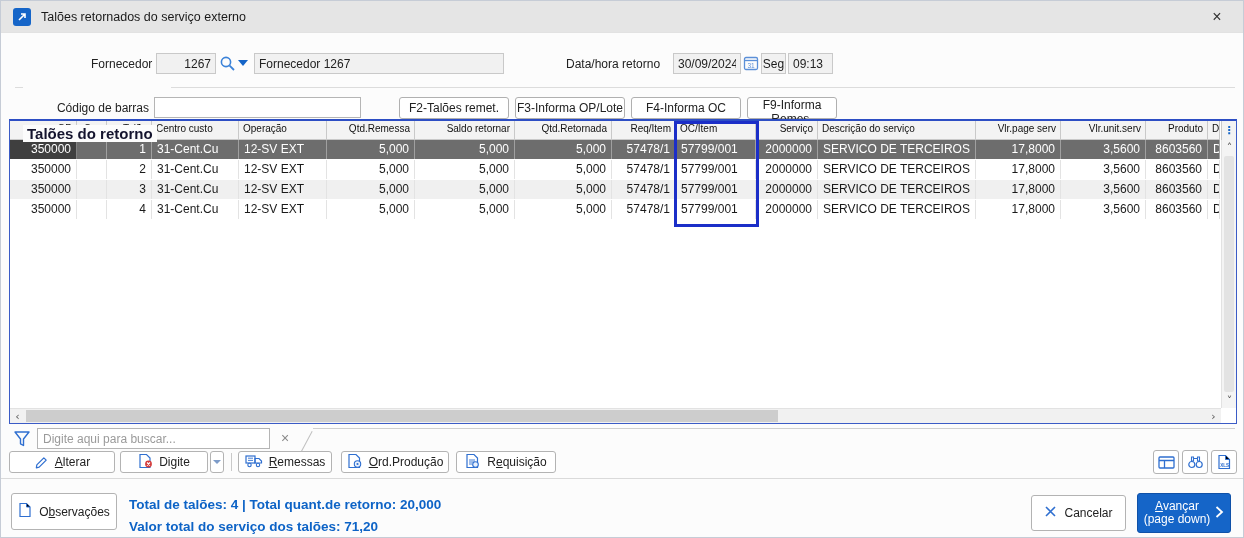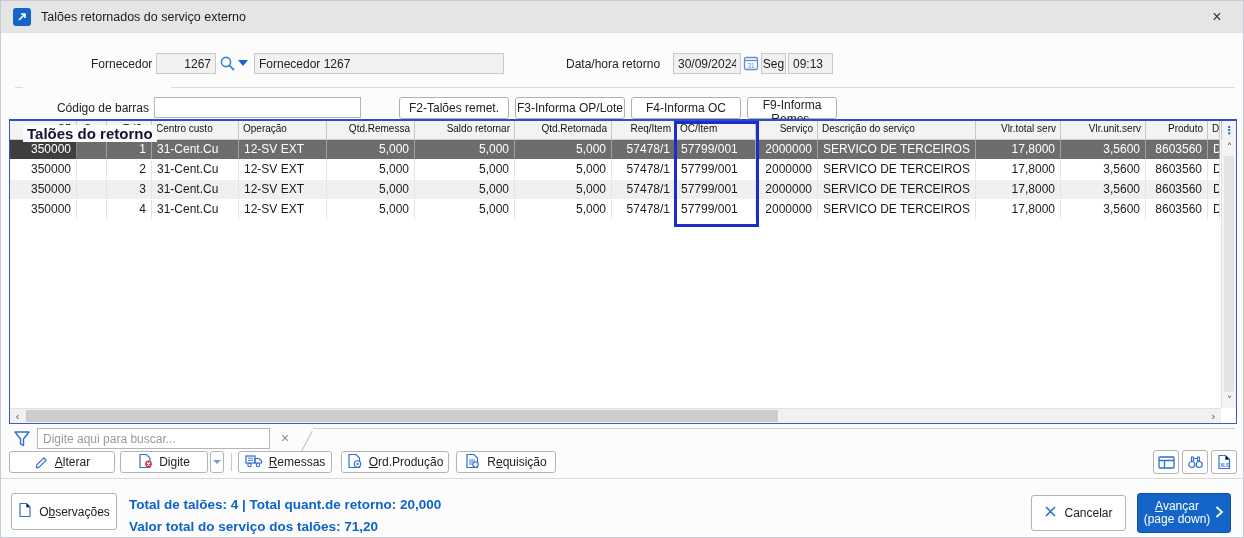--- a/index.html
+++ b/index.html
@@ -209,21 +209,21 @@
         <div class="hcell" style="width: 45px; text-align: right;">Talão</div>
         <div class="hcell" style="width: 87px; text-align: left;">Centro custo</div>
         <div class="hcell" style="width: 88px; text-align: left;">Operação</div>
         <div class="hcell" style="width: 88px; text-align: right;">Qtd.Remessa</div>
         <div class="hcell" style="width: 100px; text-align: right;">Saldo retornar</div>
         <div class="hcell" style="width: 97px; text-align: right;">Qtd.Retornada</div>
         <div class="hcell" style="width: 64px; text-align: right;">Req/Item</div>
         <div class="hcell" style="width: 80px; text-align: left;">OC/Item</div>
         <div class="hcell" style="width: 62px; text-align: right;">Serviço</div>
         <div class="hcell" style="width: 158px; text-align: left;">Descrição do serviço</div>
-        <div class="hcell" style="width: 85px; text-align: right;">Vlr.total serv</div>
+        <div class="hcell" style="width: 85px; text-align: right;">Vlr.page serv</div>
         <div class="hcell" style="width: 85px; text-align: right;">Vlr.unit.serv</div>
         <div class="hcell" style="width: 62px; text-align: right;">Produto</div>
         <div class="hcell" style="width: 12px; text-align: left;">D</div>
       </div>
     <div class="grid-body" id="grid-body">
         <div class="grow selected">
           <div class="cell focused" style="width: 67px; text-align: right;">350000</div>
           <div class="cell" style="width: 30px; text-align: right;"></div>
           <div class="cell" style="width: 45px; text-align: right;">1</div>
           <div class="cell" style="width: 87px; text-align: left;">31-Cent.Cu</div>

